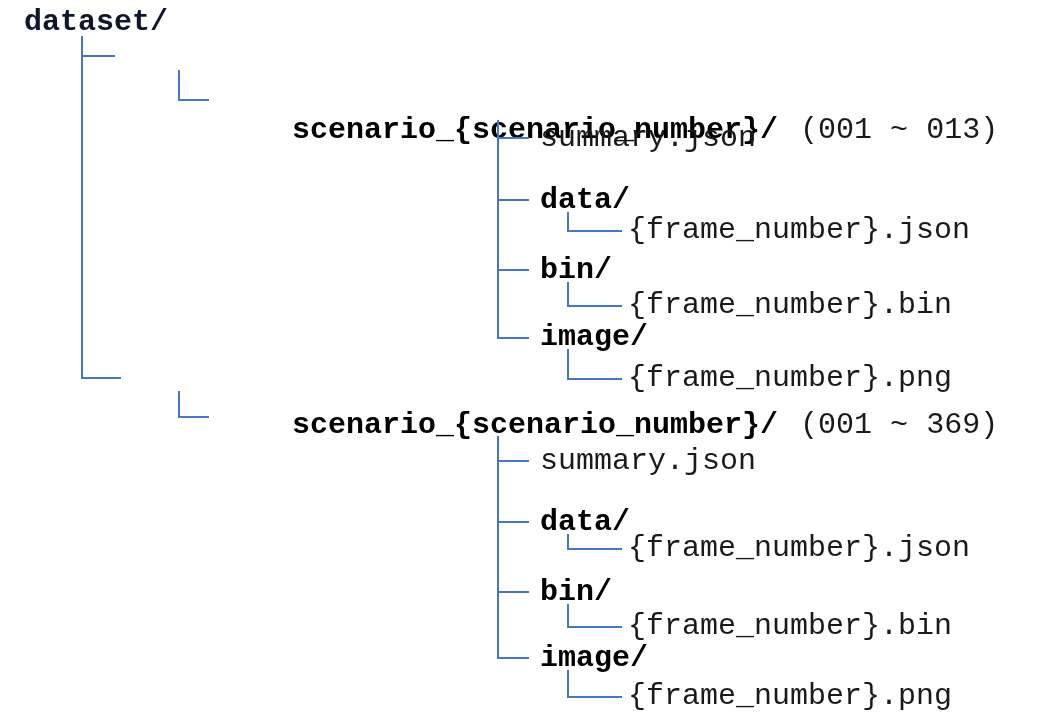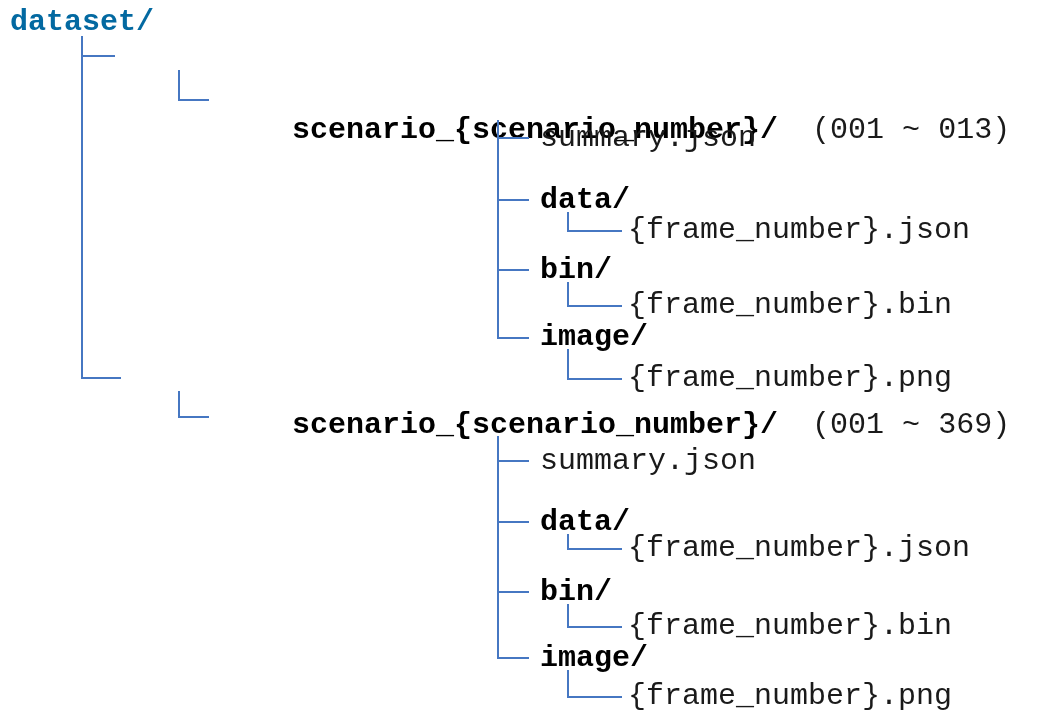--- a/index.html
+++ b/index.html
@@ -25,34 +25,34 @@
     font-weight: 700;
     color: #000000;
     letter-spacing: 0px;
   }
   .file {
     font-weight: 400;
     color: #1a1a1a;
     font-family: Liberation Mono, monospace;
   }
   .range {
-    margin-left: 34px;
+    margin-left: 22px;
   }
   .cn {
     position: absolute;
     background: #4677c2;
   }
 </style>
 </head>
 <body>
 
 <div id="canvas" style="background: rgb(255, 255, 255);">
 
   
-  <div class="node dir" style="left: 10px; top: 7px; color: #0369a1;">dataset/</div>
+  <div class="node dir" style="left: 24px; top: 7px; color: #0f172a;">dataset/</div>
 
   
 
   <div class="node" style="left:220px; top:85px;">
     <span class="dir" style="color: rgb(0, 0, 0);">scenario_{scenario_number}/</span><span class="file range" style="color: rgb(26, 26, 26);">(001 ~ 013)</span>
   </div>
 
   <div class="node file" style="left: 540px; top: 123px; color: rgb(26, 26, 26);">summary.json</div>
 
   <div class="node dir" style="left: 540px; top: 185px; color: rgb(0, 0, 0);">data/</div>

